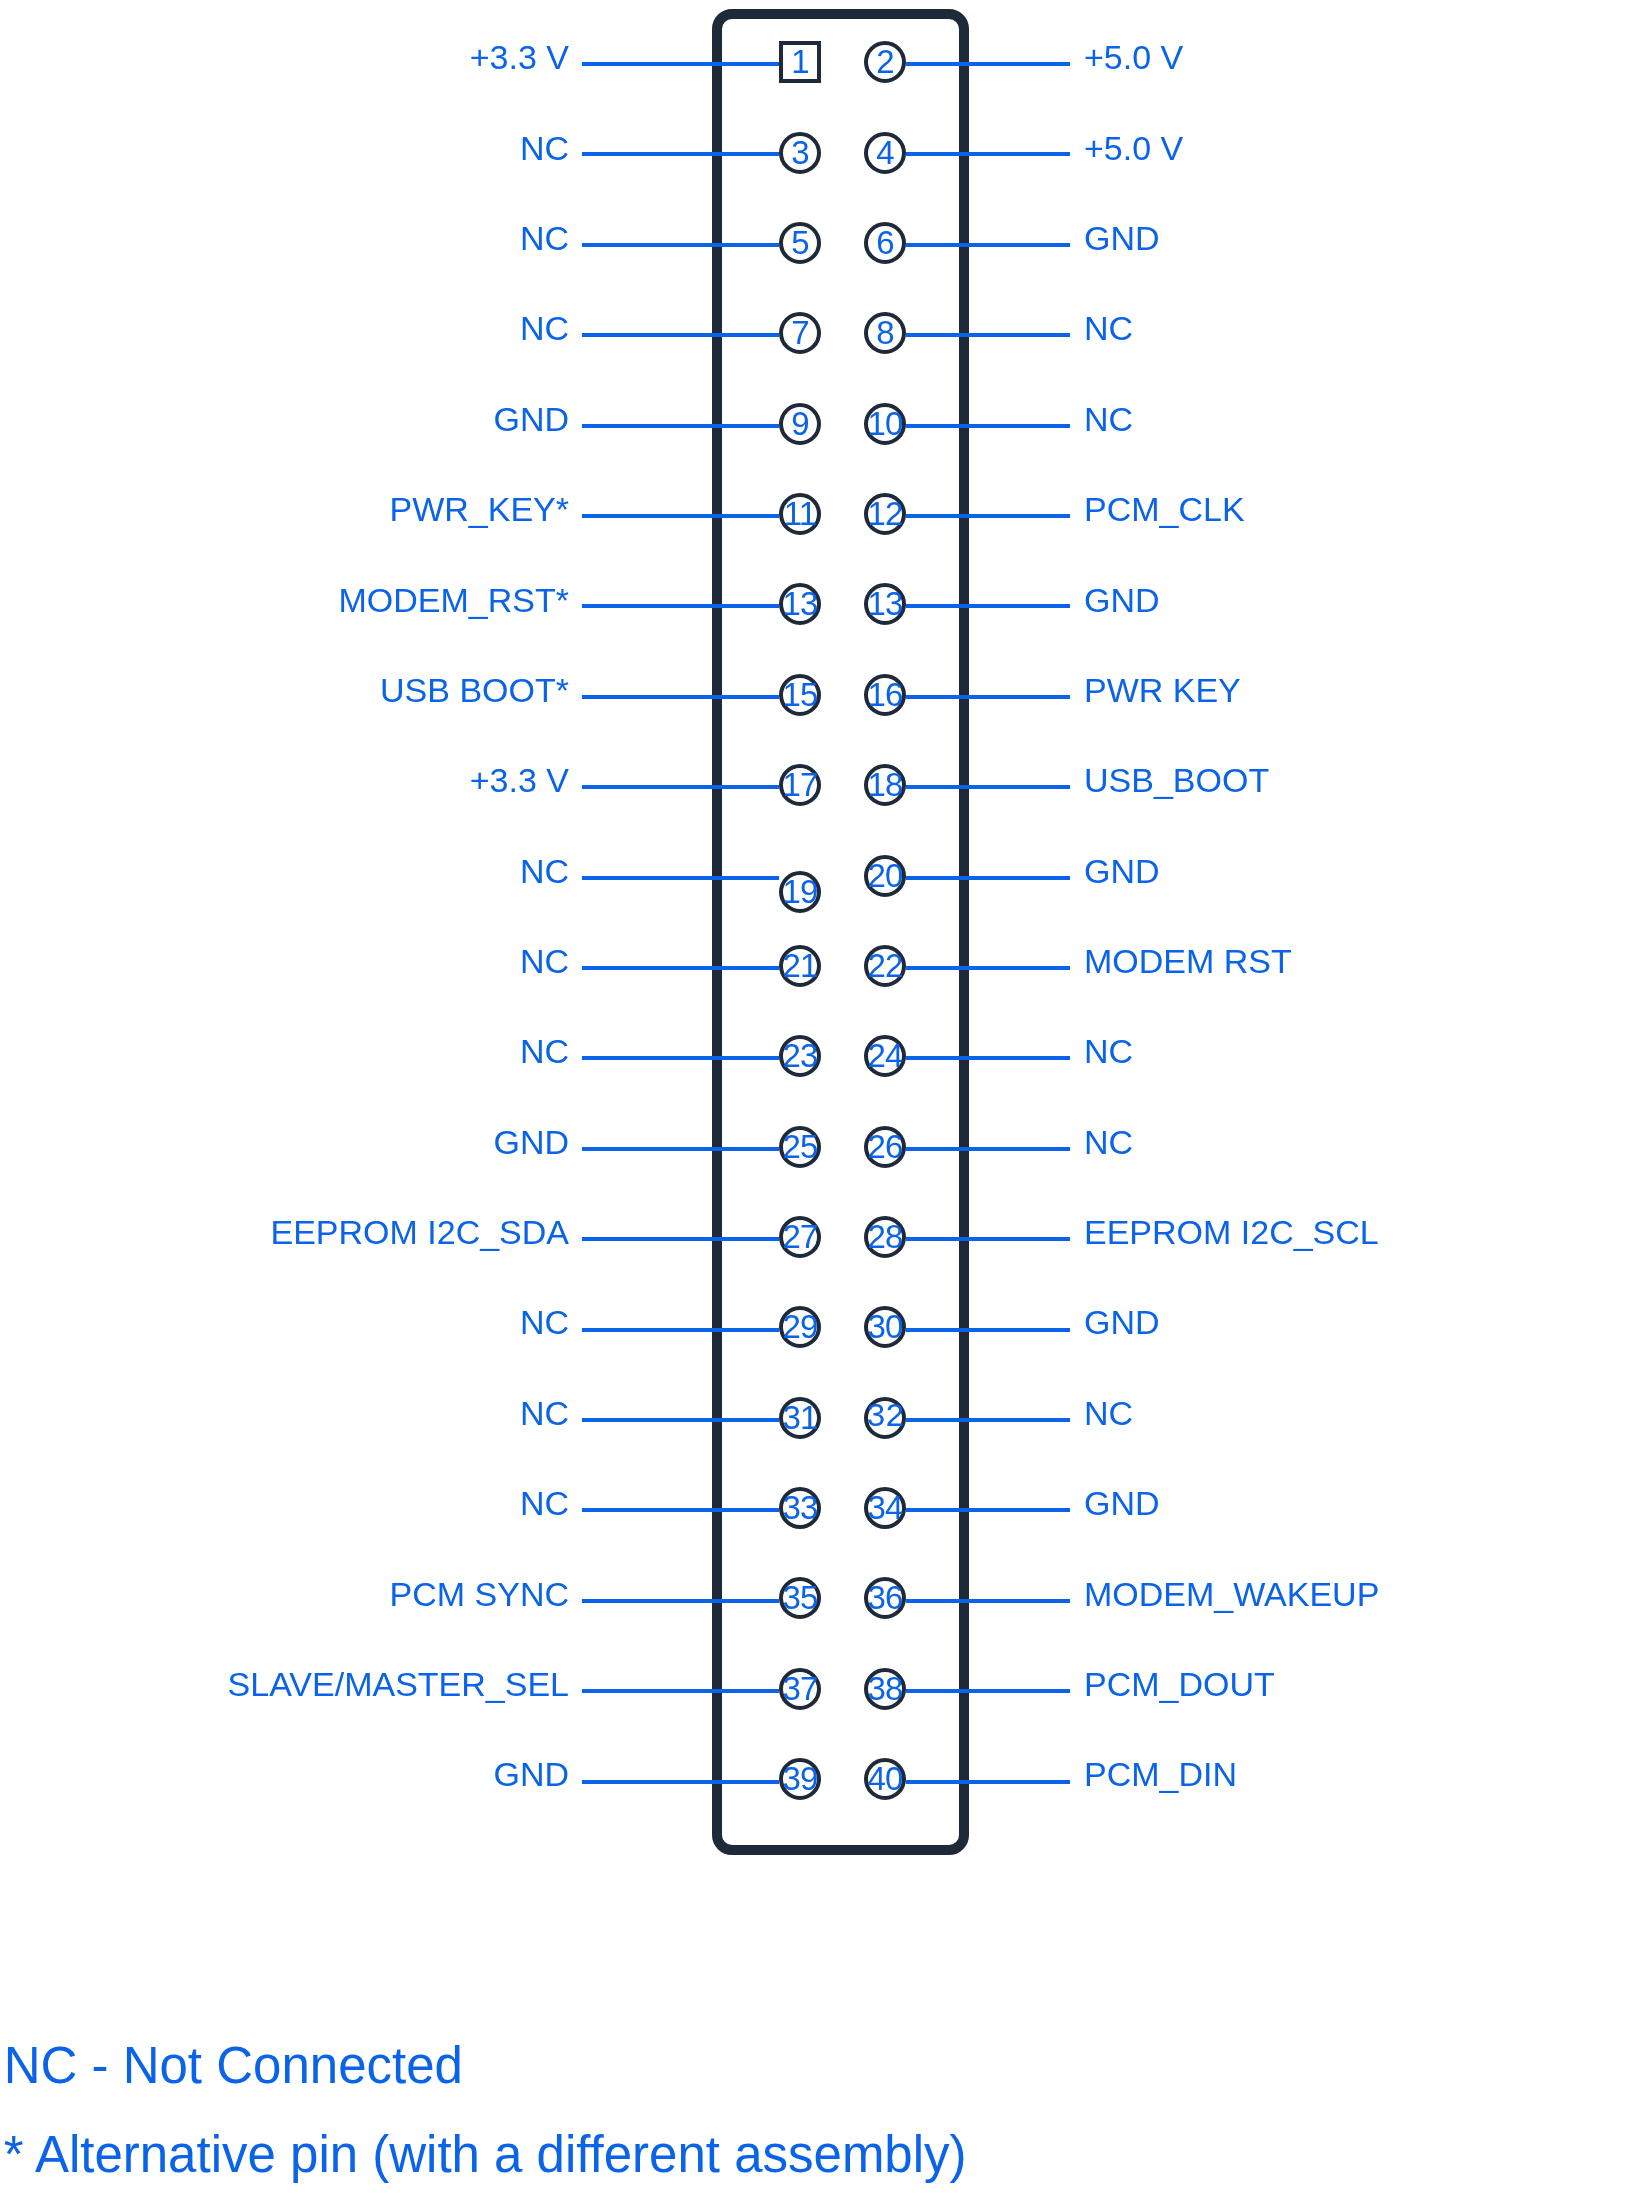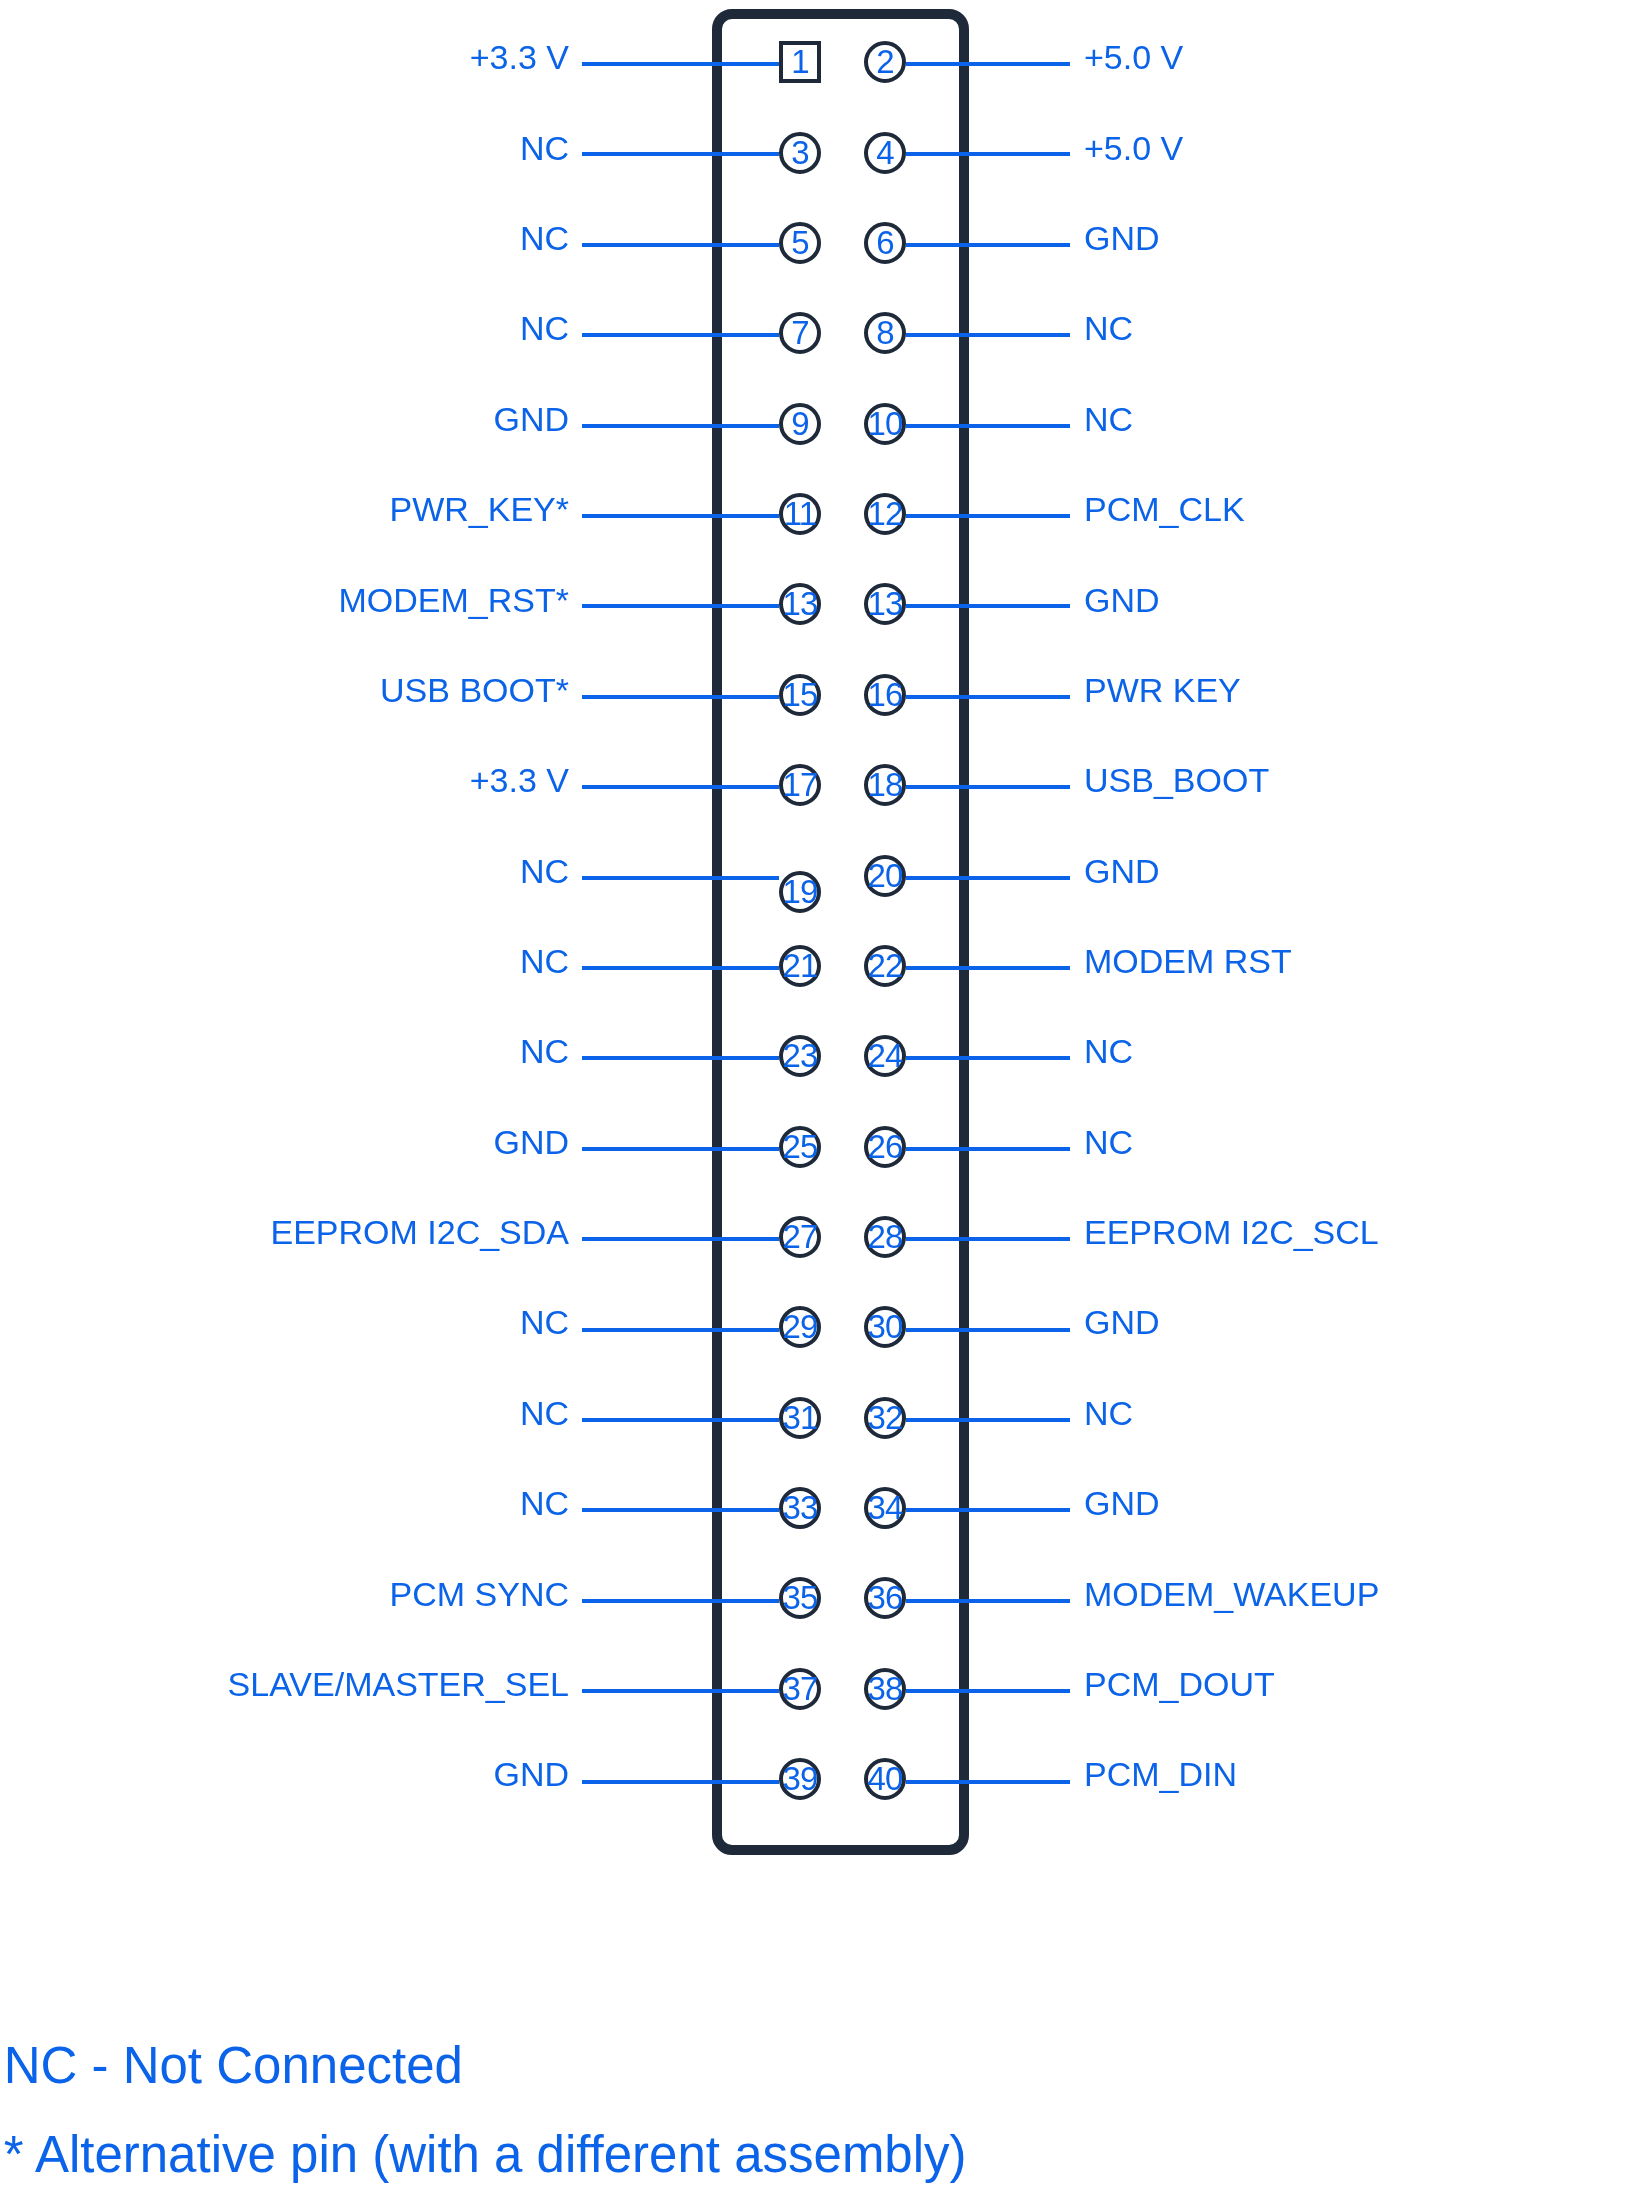--- a/index.html
+++ b/index.html
@@ -218,21 +218,21 @@
       <div class="pad round" style="left: 864px; top: 1306px; text-align: right;">
         <span class="num">30</span>
       </div>
       <div class="sig left" style="left: 0px; width: 569px; top: 1305px;">NC</div>
       <div class="sig right" style="left: 1084px; top: 1305px;">GND</div>
       <div class="lead" style="left: 582px; top: 1418px; width: 197px;"></div>
       <div class="lead" style="left: 906px; top: 1418px; width: 164px;"></div>
       <div class="pad round" style="left: 779px; top: 1397px;">
         <span class="num">31</span>
       </div>
-      <div class="pad round" style="left: 864px; top: 1397px;">
+      <div class="pad round" style="left: 864px; top: 1397px; font-family: Liberation Mono, monospace;">
         <span class="num">32</span>
       </div>
       <div class="sig left" style="left: 0px; width: 569px; top: 1396px;">NC</div>
       <div class="sig right" style="left: 1084px; top: 1396px;">NC</div>
       <div class="lead" style="left: 582px; top: 1508px; width: 197px;"></div>
       <div class="lead" style="left: 906px; top: 1508px; width: 164px;"></div>
       <div class="pad round" style="left: 779px; top: 1487px;">
         <span class="num">33</span>
       </div>
       <div class="pad round" style="left: 864px; top: 1487px;">

